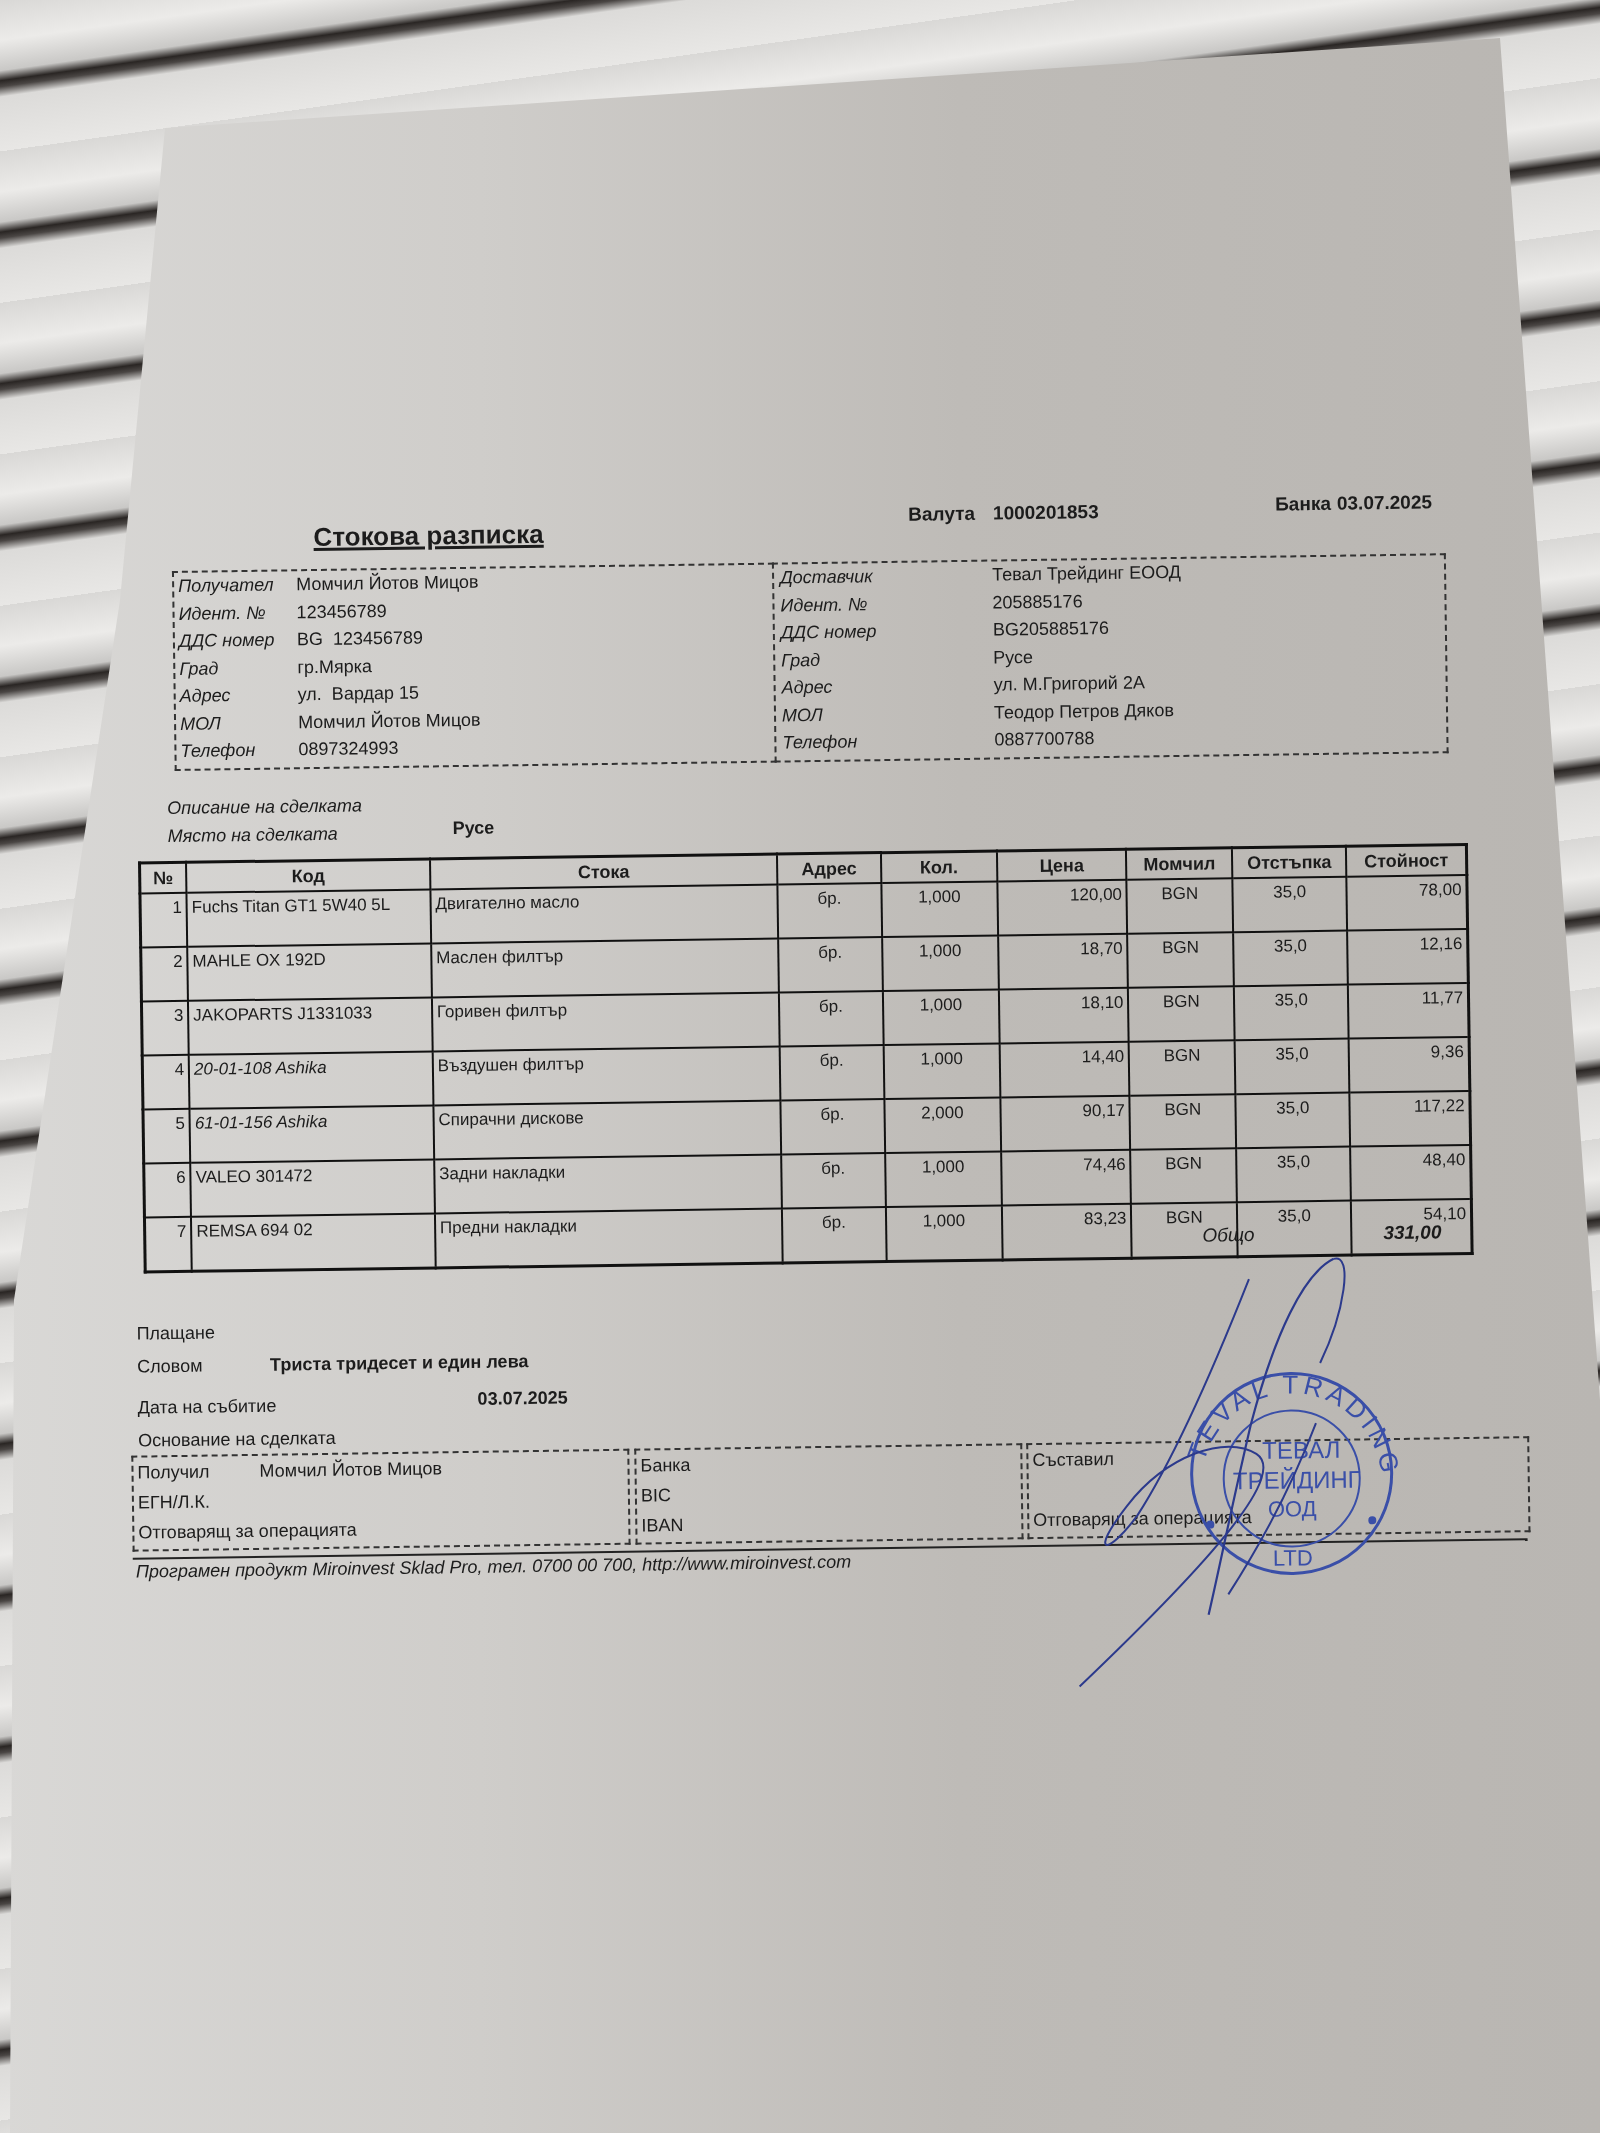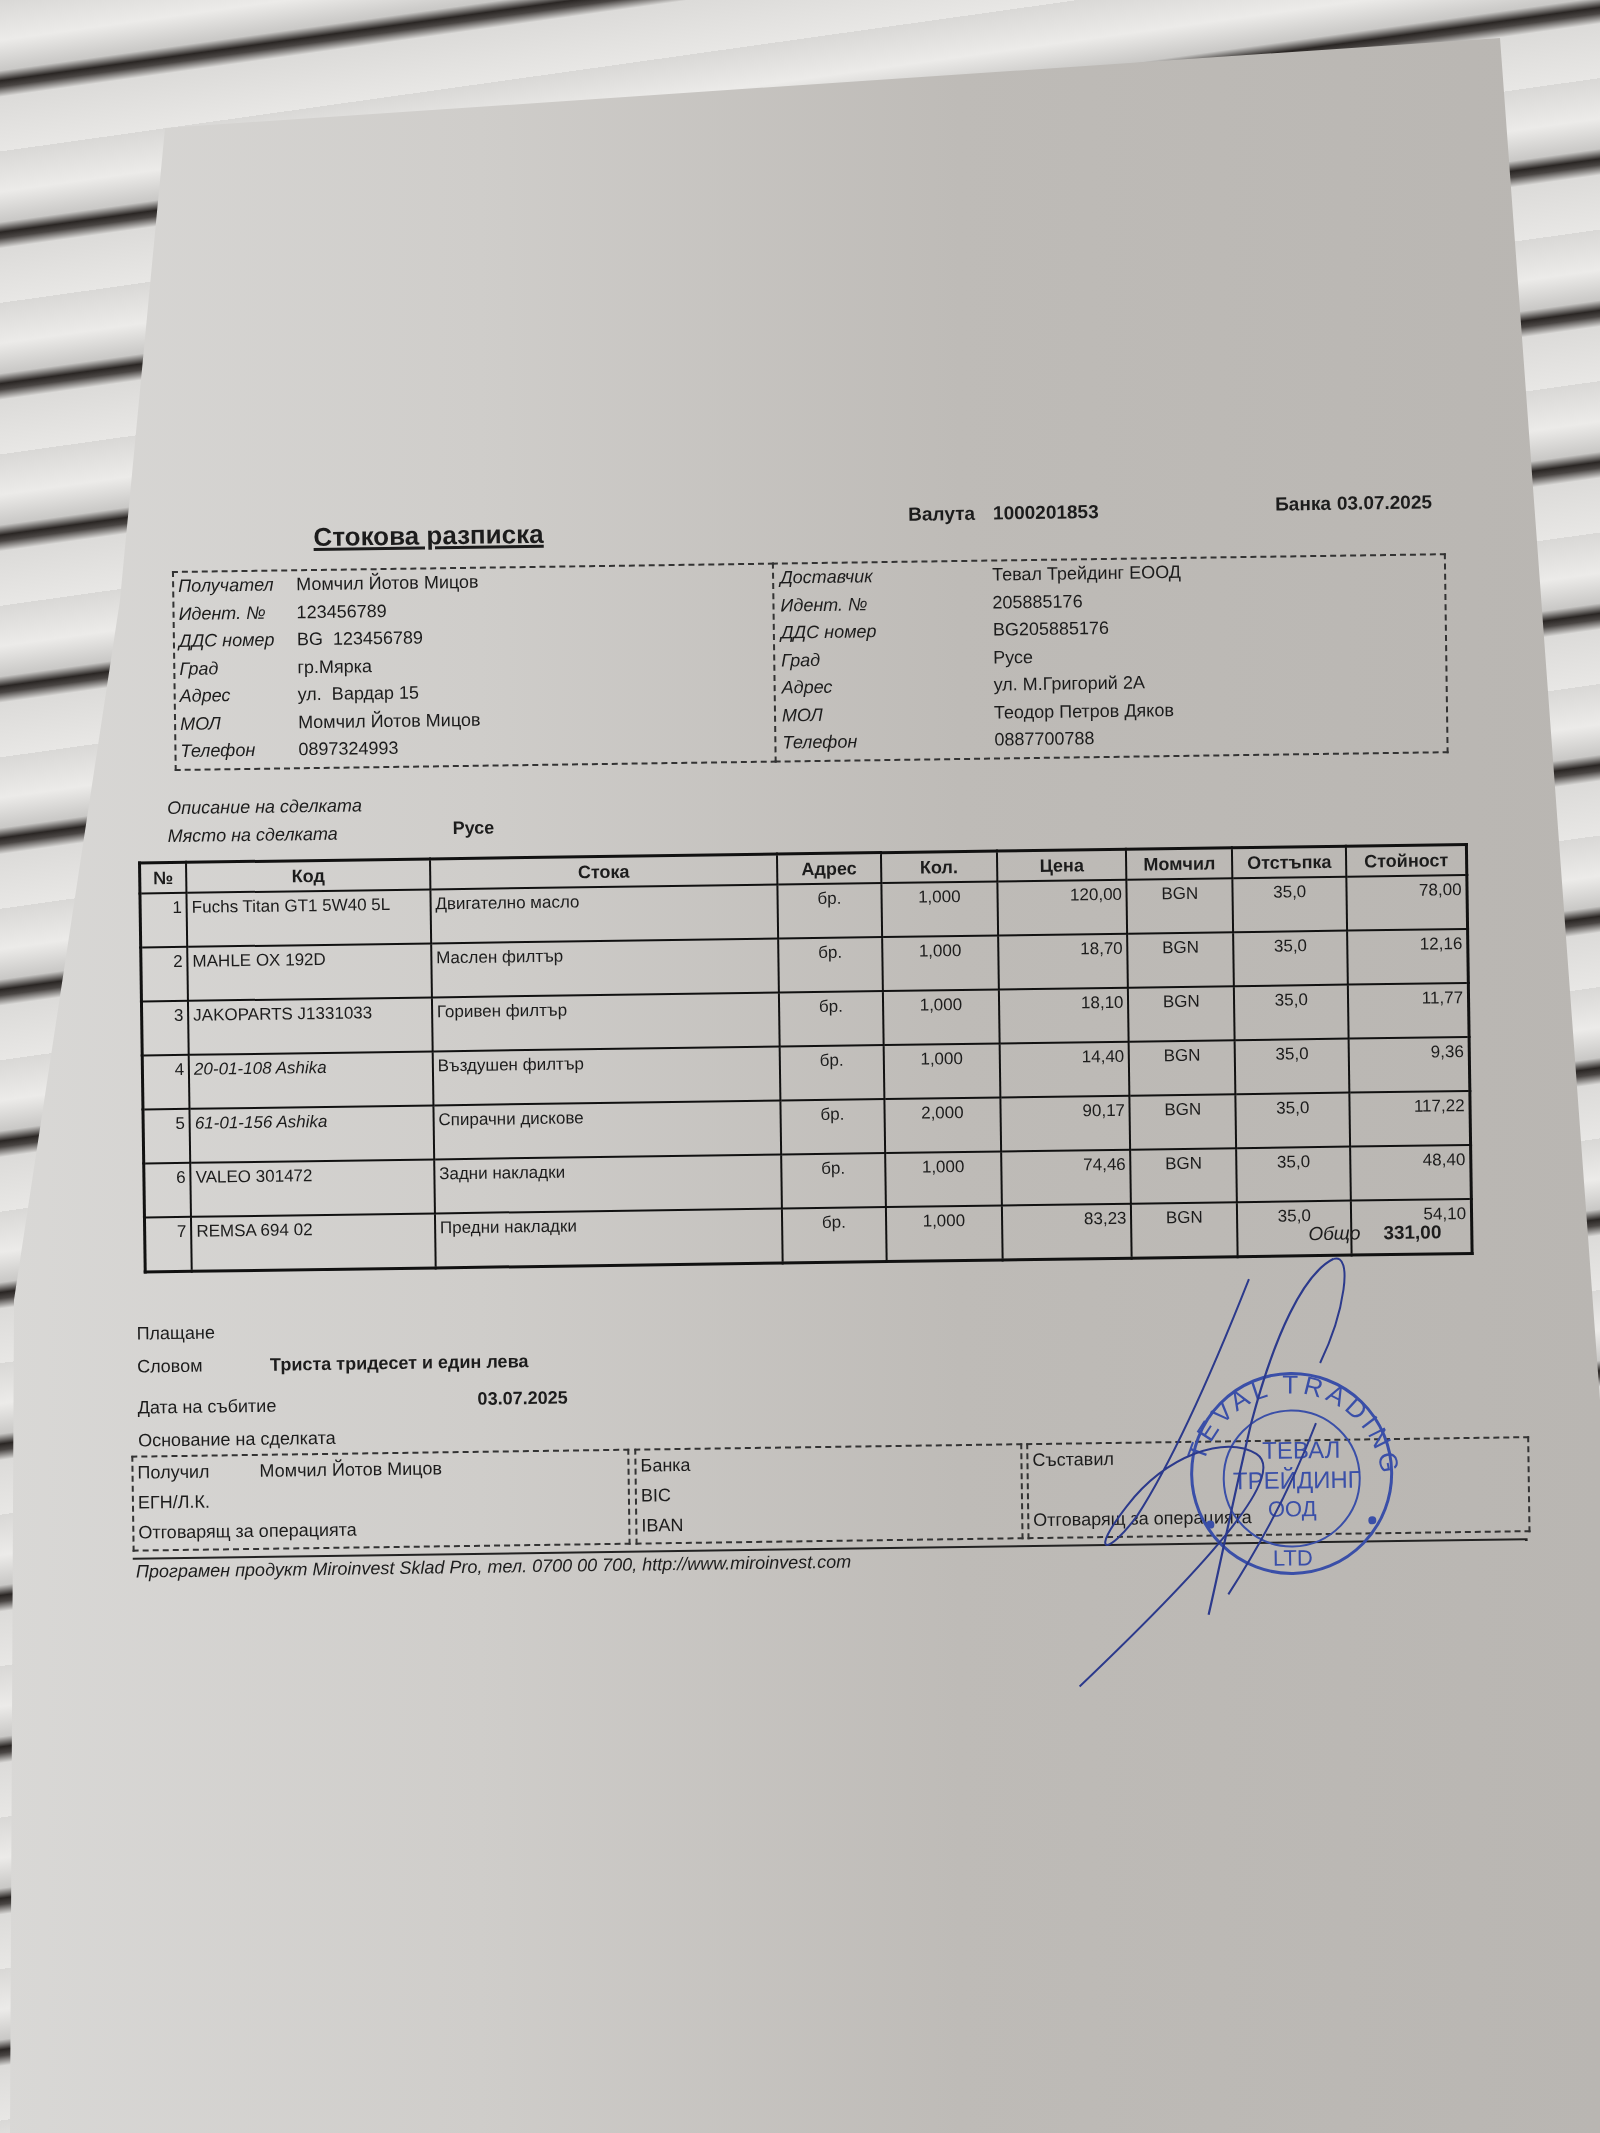--- a/index.html
+++ b/index.html
@@ -48,22 +48,22 @@
     position:absolute; left:140px; top:852px; width:1330px;
     border-collapse:collapse; border:3px solid #111; font-size:17px;
   }
   table.items th { border:2px solid #111; height:26px; font-weight:bold; font-size:18px; }
   table.items td { border:2px solid #111; height:48px; vertical-align:top; padding:4px 4px 0 4px; }
   td.num, td.r { text-align:right; }
   td.c { text-align:center; }
   td.code-sm { padding-left:2px; }
   .italic { font-style:italic; }
 
-  .total { position:absolute; top:1230px; font-size:19px; }
-  .total-lbl { left:1305px; font-style:italic; }
+  .total { position:absolute; top:1230px; font-size:19px;font-style:italic; }
+  .total-lbl { left:1199px; font-style:italic; }
   .total-val { left:1380px; font-weight:bold; }
 
   .pay { position:absolute; left:132px; top:1308px; font-size:18px; line-height:33px; }
   .pay .v { position:absolute; font-weight:bold; white-space:nowrap; }
 
   .sig-box { position:absolute; top:1446px; height:92px; border:2px dashed #333; font-size:18px; line-height:30px; padding-left:4px; }
   .sig-a { left:125px; width:490px; }
   .sig-b { left:628px; width:380px; }
   .sig-c { left:1020px; width:495px; }
   .rule { position:absolute; left:125px; top:1548px; width:1395px; height:2px; background:#222; }

